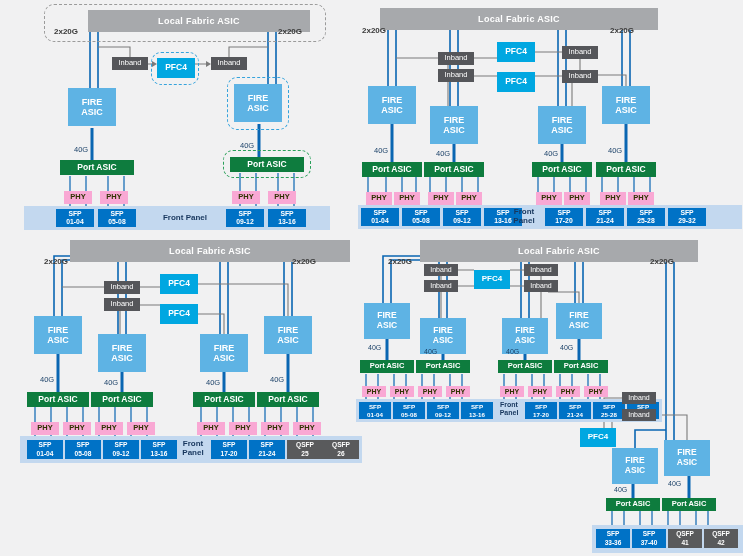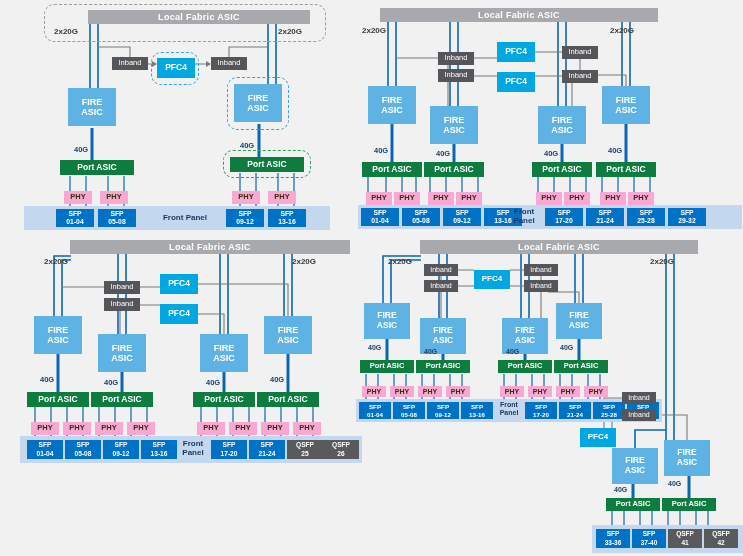--- a/index.html
+++ b/index.html
@@ -1,39 +1,39 @@
 <!DOCTYPE html>
 <html><head>
 <meta charset="utf-8">
 <style>
   *{margin:0;padding:0;box-sizing:border-box}
   html,body{width:743px;height:556px}
   body{position:relative;background:#f1f1f2;font-family:"Liberation Sans",sans-serif;overflow:hidden}
   svg.wires{position:absolute;left:0;top:0}
   .node{position:absolute;display:flex;align-items:center;justify-content:center;text-align:center;
         white-space:pre-line;line-height:1.12;color:#fff;font-weight:bold}
-  .bar{height:14px;background:#a7a9ac;font-size:9px;letter-spacing:.3px}
+  .bar{height:22px;background:#a7a9ac;font-size:9px;letter-spacing:.3px}
   .fire{width:48px;height:38px;background:#5eb3e4;font-size:9px}
   .fire.s{width:46px;height:36px;font-size:8.5px}
   .pfc{width:38px;height:20px;background:#00a7e1;font-size:8.5px}
   .pfc.s{width:36px;height:19px;font-size:8px}
   .inb{width:36px;height:13px;background:#55565a;font-size:7.5px;font-weight:normal}
   .inb.s{width:34px;height:12px;font-size:7px}
   .port{height:15px;background:#0e7c3e;font-size:8.5px}
   .port.s{height:13px;font-size:7.5px}
   .phy{width:28px;height:13px;background:#f9a8d4;font-size:7.5px;color:#2f3300}
   .phy.s{width:24px;height:11px;font-size:7px}
   .sfp{width:38px;height:18px;background:#0072c6;font-size:6.8px;line-height:1.25}
   .sfp.m{width:36px;height:19px;font-size:6.6px}
   .sfp.s2{width:32px;height:17px;font-size:6.2px}
   .sfp.m2{width:34px;height:19px;font-size:6.5px}
   .qsfp{background:#595a5c}
   .strip{position:absolute;background:#c3d8ef}
   .speed{position:absolute;font-size:8px;color:#3a3a3a;font-weight:bold}
-  .g40{position:absolute;font-size:7.5px;color:#1b4168;font-weight:bold}
+  .g40{position:absolute;font-size:7.5px;color:#1b4168;font-weight:normal}
   .fp{position:absolute;font-size:8px;color:#17365d;font-weight:bold;text-align:center;white-space:pre-line;line-height:1.15}
   .frame{position:absolute;border-radius:10px}
   .frame.gray{border:1px dashed #9b9b9b}
   .frame.blue{border:1.5px dashed #35a3dc}
   .frame.green{border:1.5px dashed #2aa05a}
 </style>
 </head>
 <body>
 
 <svg class="wires" width="743" height="556">

